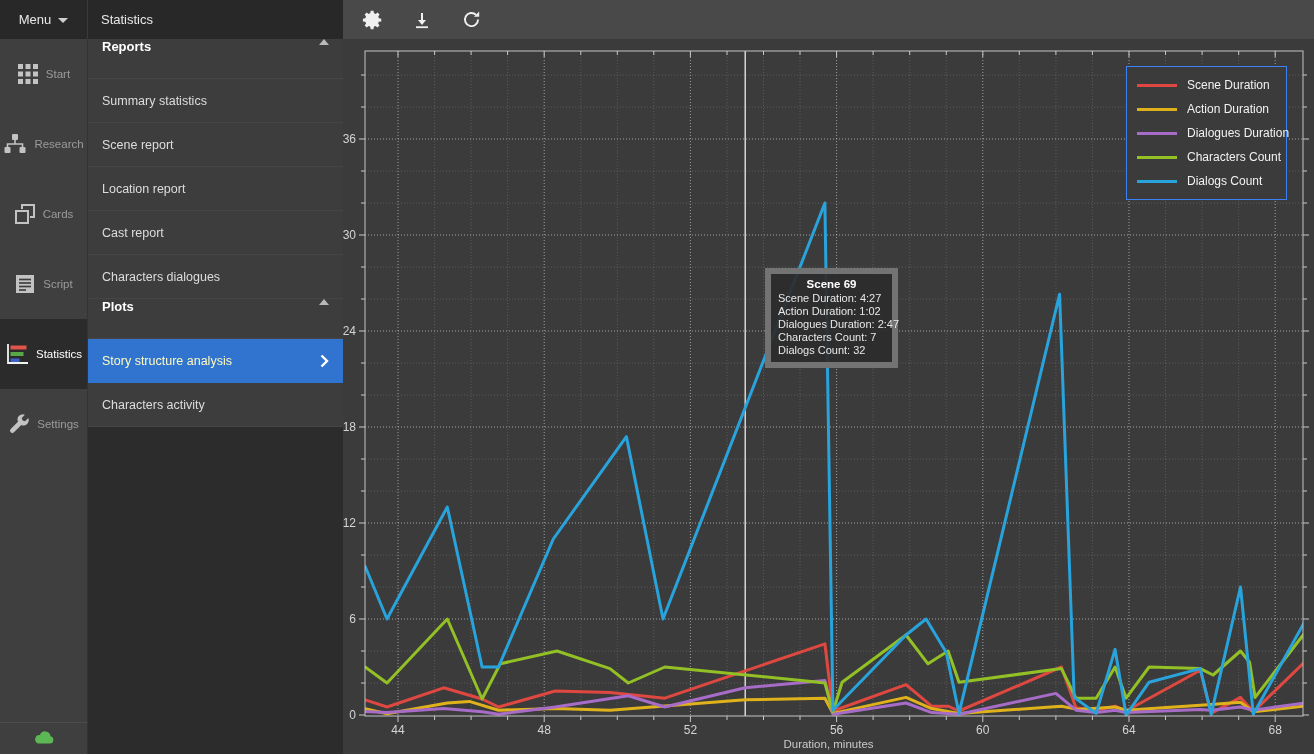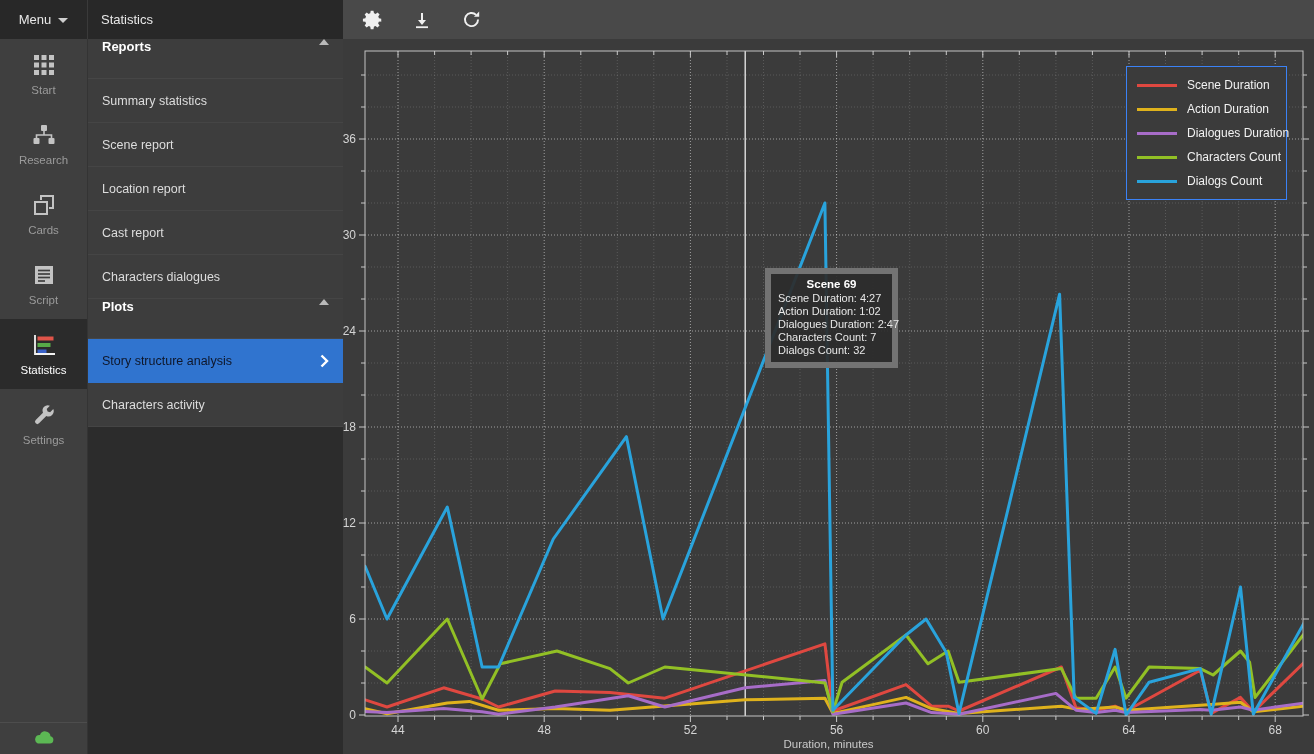--- a/index.html
+++ b/index.html
@@ -16,39 +16,39 @@
     border-top:5px solid #cfcfcf; margin-top:2px; }
   #topbar-title { padding-left:13px; color:#e8e8e8; font-size:13px; }
   #toolbar { position:absolute; left:343px; top:0; width:971px; height:39px;
     background:#494949; display:flex; align-items:center; padding-left:12px; gap:13px; }
   .tool-btn { width:36px; height:32px; display:flex; align-items:center; justify-content:center; }
   .tool-btn svg { display:block; }
 
   
   #sidebar { position:absolute; left:0; top:39px; width:88px; height:715px;
     background:#3f3f3f; border-right:1px solid #343434; }
-  .side-tab { height:70px; display:flex; flex-direction:column; align-items:center;
+  .side-tab { height:70px; display:flex; align-items:center;
     justify-content:center; gap:7px; color:#9b9b9b; font-size:11.5px; }
   .side-tab.selected { background:#2b2b2b; color:#ffffff; }
   .side-tab .ticon { height:24px; display:flex; align-items:center; justify-content:center; }
   #sidebar-bottom { position:absolute; left:0; bottom:0; width:87px; height:32px;
     border-top:1px solid #4d4d4d; display:flex; align-items:center; justify-content:center; }
 
   
   #nav-panel { position:absolute; left:88px; top:39px; width:255px; height:715px;
     background:#2c2c2c; }
   #nav-list { background:#3d3d3d; }
   .nav-header { height:40px; display:flex; align-items:flex-start; justify-content:space-between;
     padding:0 14px; color:#ffffff; font-size:13px; font-weight:bold;
     border-bottom:1px solid #464646; }
   .collapse-arrow { width:0; height:0; border-left:5px solid transparent;
     border-right:5px solid transparent; border-bottom:6px solid #b9b9b9; }
   .nav-item { height:44px; display:flex; align-items:center; justify-content:space-between;
     padding:0 14px; color:#dddddd; font-size:12.5px; border-bottom:1px solid #454545; }
-  .nav-item.selected { background:#3074cf; color:#0f172a; border-bottom:none;align-items:center; }
+  .nav-item.selected { background:#3074cf; color:#fef9c3; border-bottom:none;align-items:center; }
   .nav-item .chev svg { display:block; }
 
   
   #chart-region { position:absolute; left:343px; top:39px; width:971px; height:715px;
     background:#3b3b3b; }
   #plot-svg { position:absolute; left:0; top:0; }
   svg line.gmin { stroke:rgba(255,255,255,0.16); stroke-width:1; stroke-dasharray:1 2; }
   svg line.gmaj { stroke:rgba(255,255,255,0.52); stroke-width:1; stroke-dasharray:1 2; }
   svg line.tick { stroke:#c9c9c9; stroke-width:1; }
   svg line.actline { stroke:#ededed; stroke-width:1.3; }

